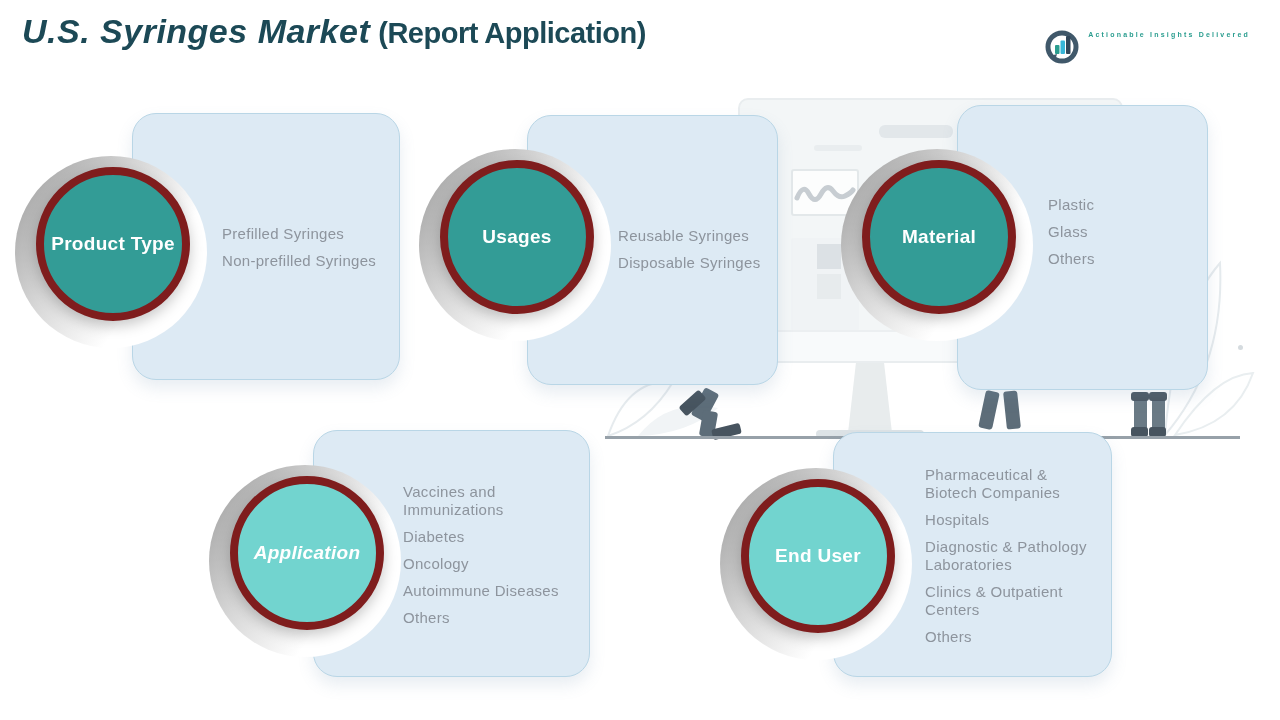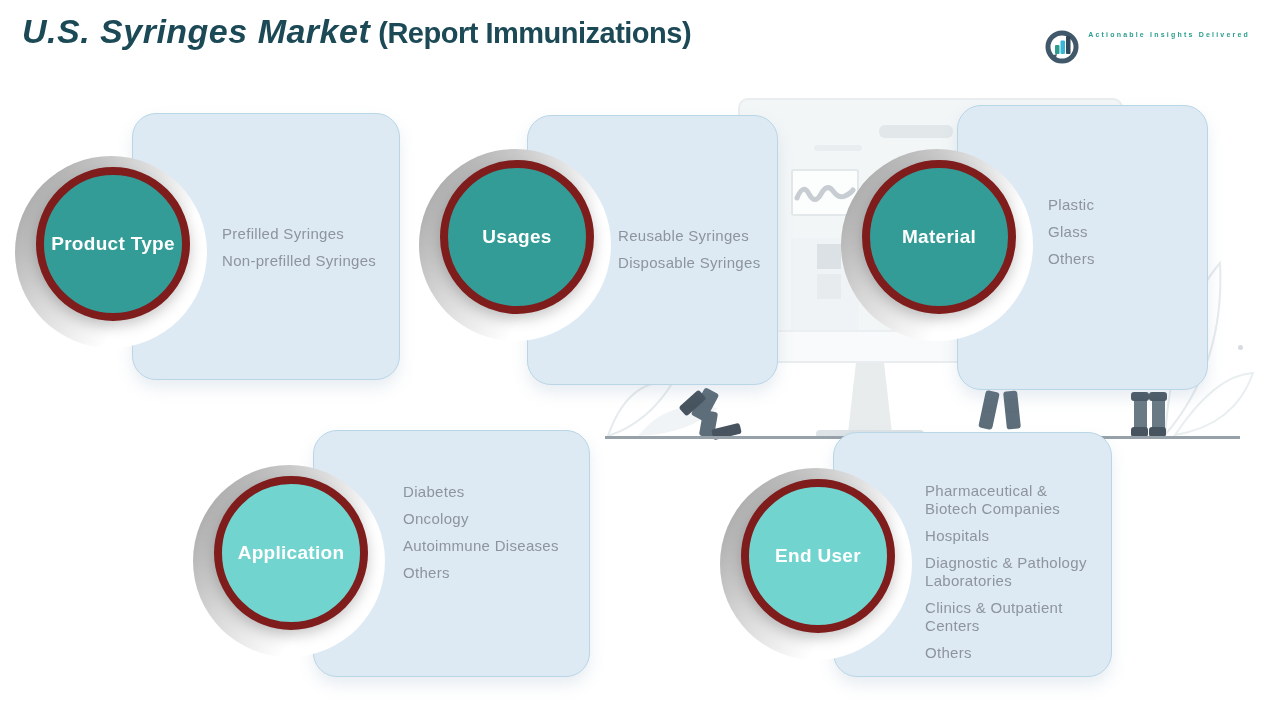--- a/index.html
+++ b/index.html
@@ -67,41 +67,41 @@
   .c3{left:957px;top:105px;width:251px;height:285px;}
   .c4{left:313px;top:430px;width:277px;height:247px;}
   .c5{left:833px;top:432px;width:279px;height:245px;}
 
   .items{position:absolute;z-index:3;list-style:none;}
   .items li{font-size:15px;line-height:18px;margin-bottom:9px;color:var(--item-text);letter-spacing:.3px;}
   .l1{left:222px;top:225px;width:190px;}
   .l2{left:618px;top:227px;width:190px;}
   .l3{left:1048px;top:196px;width:190px;}
   .l4{left:403px;top:483px;width:168px;}
-  .l5{left:925px;top:466px;width:176px;margin-top:16px;}
+  .l5{left:925px;top:466px;width:176px;}
 
   
   .bubble{position:absolute;z-index:4;width:192px;height:192px;}
   .ring{position:absolute;inset:0;border-radius:50%;background:linear-gradient(125deg,#9f9f9f 4%,#d6d6d6 38%,#ffffff 68%);}
   .disc{position:absolute;left:21px;top:11px;width:154px;height:154px;border:8px solid #7f1d1d;border-radius:50%;display:flex;align-items:center;justify-content:center;box-shadow:0 5px 14px rgba(0,0,0,.22);}
   .disc.dark{background:var(--accent-dark);}
   .disc.light{background:var(--accent-light);}
   .disc-label{color:#ffffff;font-size:19px;font-weight:700;letter-spacing:.3px;text-align:center;}
   .b1{left:15px;top:156px;}
   .b2{left:419px;top:149px;}
   .b3{left:841px;top:149px;}
-  .b4{left:193px;top:465px;}
+  .b4{left:209px;top:465px;font-style:italic;}
   .b5{left:720px;top:468px;}
 </style>
 </head>
 <body>
 
 <div class="stage">
 
-  <h1 class="title"><span class="t-main">U.S. Syringes Market</span><span class="t-sub">(Report Immunizations)</span></h1>
+  <h1 class="title"><span class="t-main">U.S. Syringes Market</span><span class="t-sub">(Report Application)</span></h1>
 
   <div class="logo">
     <svg width="38" height="38" viewBox="0 0 38 38">
       <circle cx="19" cy="19" r="14" fill="none" stroke="#40586a" stroke-width="5"></circle>
       <path d="M7 28 L12 33 L14 26 Z" fill="#40586a"></path>
       <rect x="12" y="17" width="4.5" height="9" rx="1" fill="#2a9d8f"></rect>
       <rect x="17.5" y="12.5" width="4.5" height="13.5" rx="1" fill="#38b6d8"></rect>
       <rect x="23" y="8" width="4.5" height="18" rx="1" fill="#31475a"></rect>
     </svg>
     <div class="logo-text">
@@ -182,20 +182,21 @@
   </ul>
   <div class="bubble b3">
     <div class="ring"></div>
     <div class="disc dark">
       <span class="disc-label">Material</span>
     </div>
   </div>
 
   <div class="card c4"></div>
   <ul class="items l4">
+    <li>Vaccines and Immunizations</li>
     <li>Diabetes</li>
     <li>Oncology</li>
     <li>Autoimmune Diseases</li>
     <li>Others</li>
   </ul>
   <div class="bubble b4">
     <div class="ring"></div>
     <div class="disc light">
       <span class="disc-label">Application</span>
     </div>

